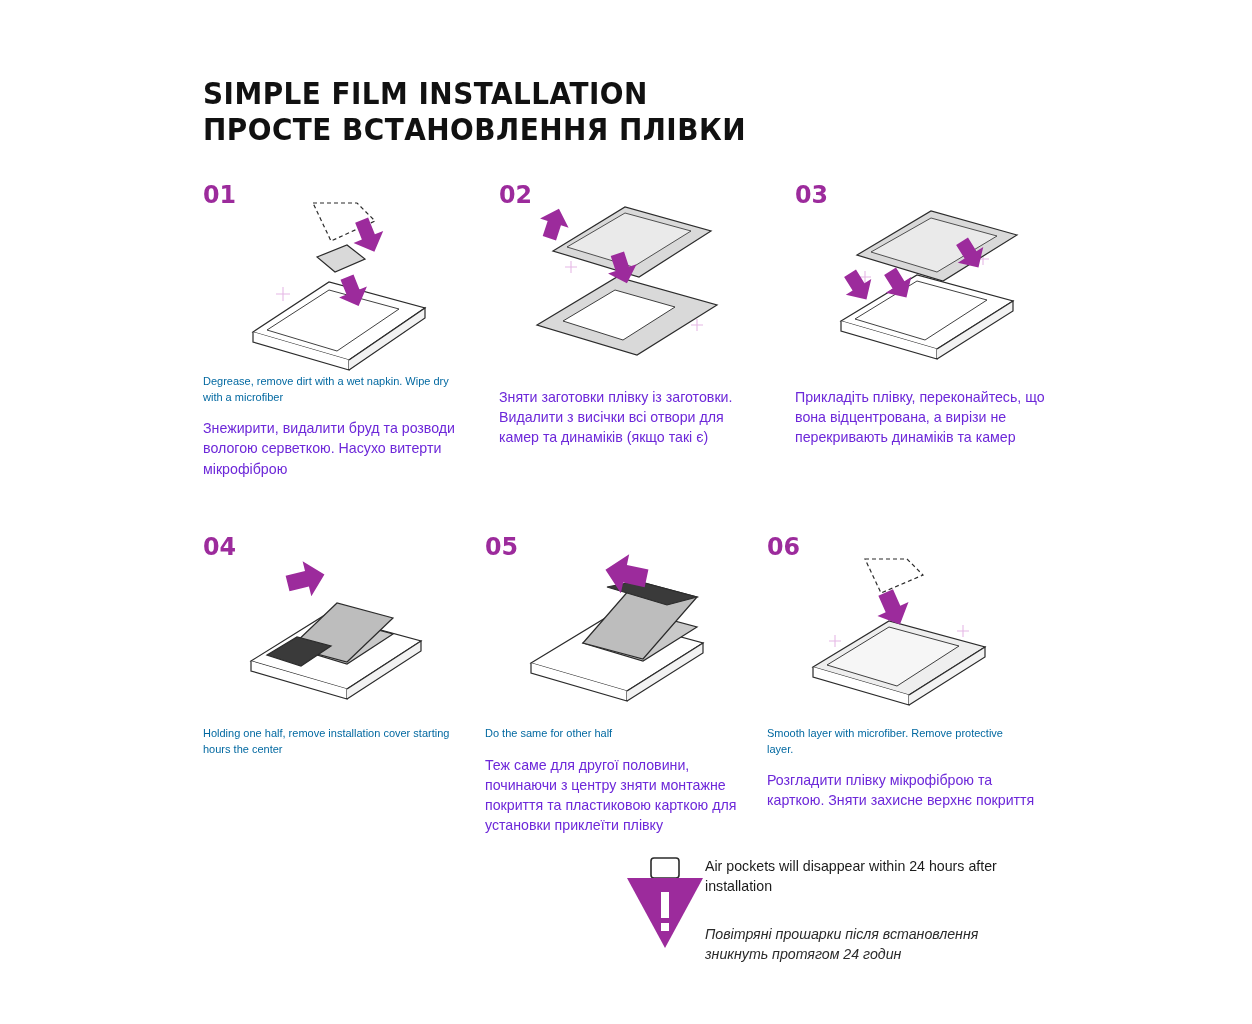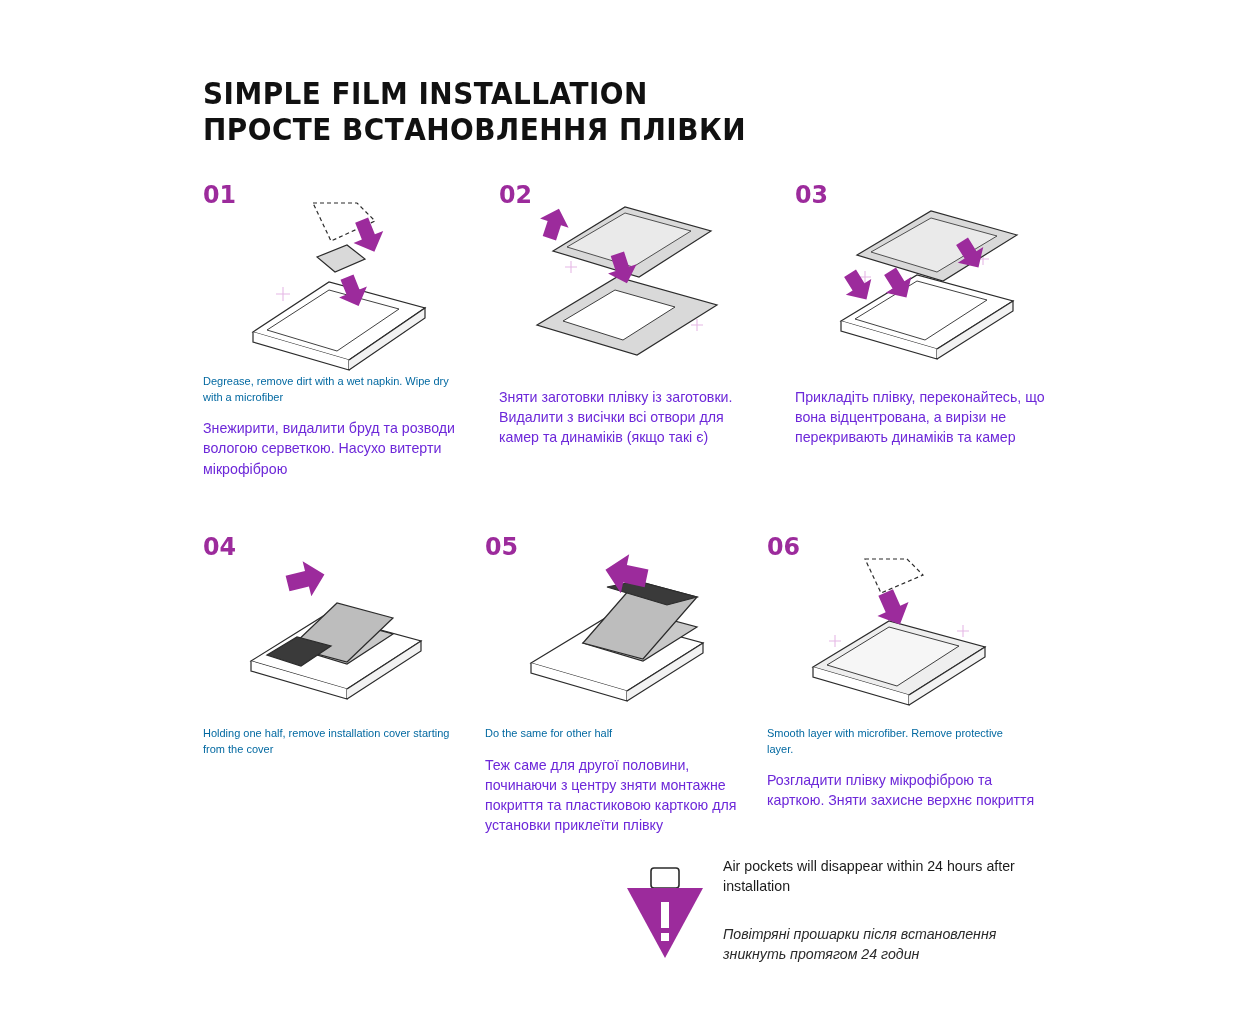--- a/index.html
+++ b/index.html
@@ -99,22 +99,21 @@
 
   
   .row-2 { margin-top: 22px; }
 
   
   .footer {
     position: absolute;
     left: 625px;
     top: 846px;
     display: flex;
-    align-items: flex-end;
-    gap: 18px;
+    align-items: center;
   }
   .footer-texts { padding-top: 10px; }
   .footer-en {
     font-size: 14.2px;
     line-height: 1.42;
     color: #1b1b1b;
     width: 310px;
   }
   .footer-ua {
     font-size: 14.2px;
@@ -242,21 +241,21 @@
 
               <path d="M86 96 l46 -28 56 15 -46 30 z" fill="#c9c9c9" stroke="#2b2b2b"></path>
               <path d="M86 96 l46 -44 56 15 -46 44 z" fill="#bdbdbd" stroke="#2b2b2b"></path>
               <path d="M62 104 l30 -18 34 9 -30 20 z" fill="#3a3a3a" stroke="#2b2b2b"></path>
             </g>
             <g fill="#9c2b9c">
               <path d="M82 20 l20 0 0 -10 18 18 -18 18 0 -10 -20 0 z" transform="rotate(-14 101 28)"></path>
             </g>
           </svg>
         </div>
-        <div class="caption-en">Holding one half, remove installation cover starting from the cover</div>
+        <div class="caption-en">Holding one half, remove installation cover starting hours the center</div>
       </div>
 
       <div class="step">
         <div class="step-num">05</div>
         <div class="art">
           <svg width="265" height="175" viewBox="0 0 265 175">
             <g stroke="#2b2b2b" fill="none" stroke-width="1.2">
 
               <path d="M44 112 l76 -46 96 26 -76 48 z" fill="#ffffff" stroke="#2b2b2b"></path>
               <path d="M44 112 l0 10 96 28 0 -10" fill="#ffffff" stroke="#2b2b2b"></path>

